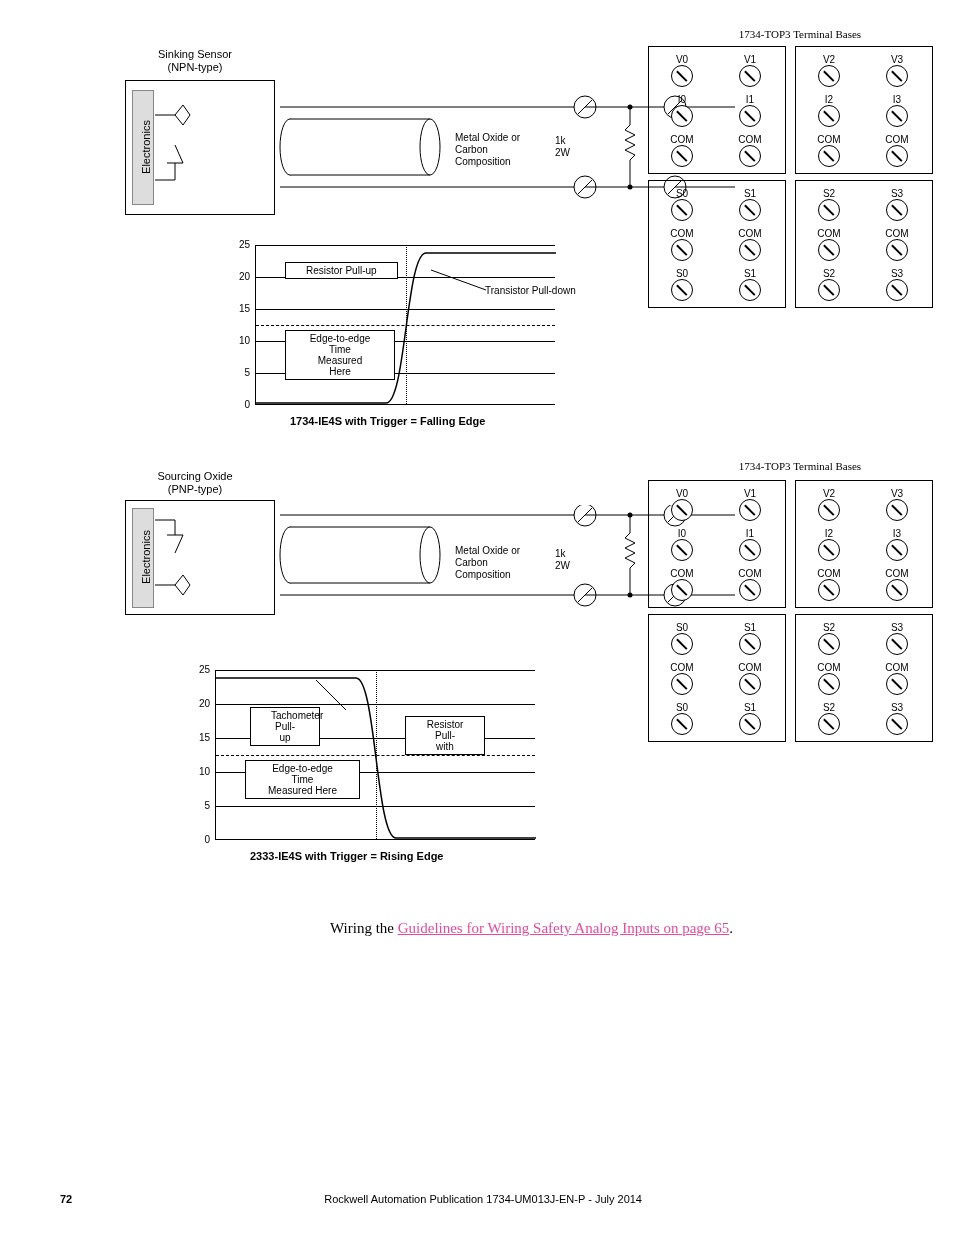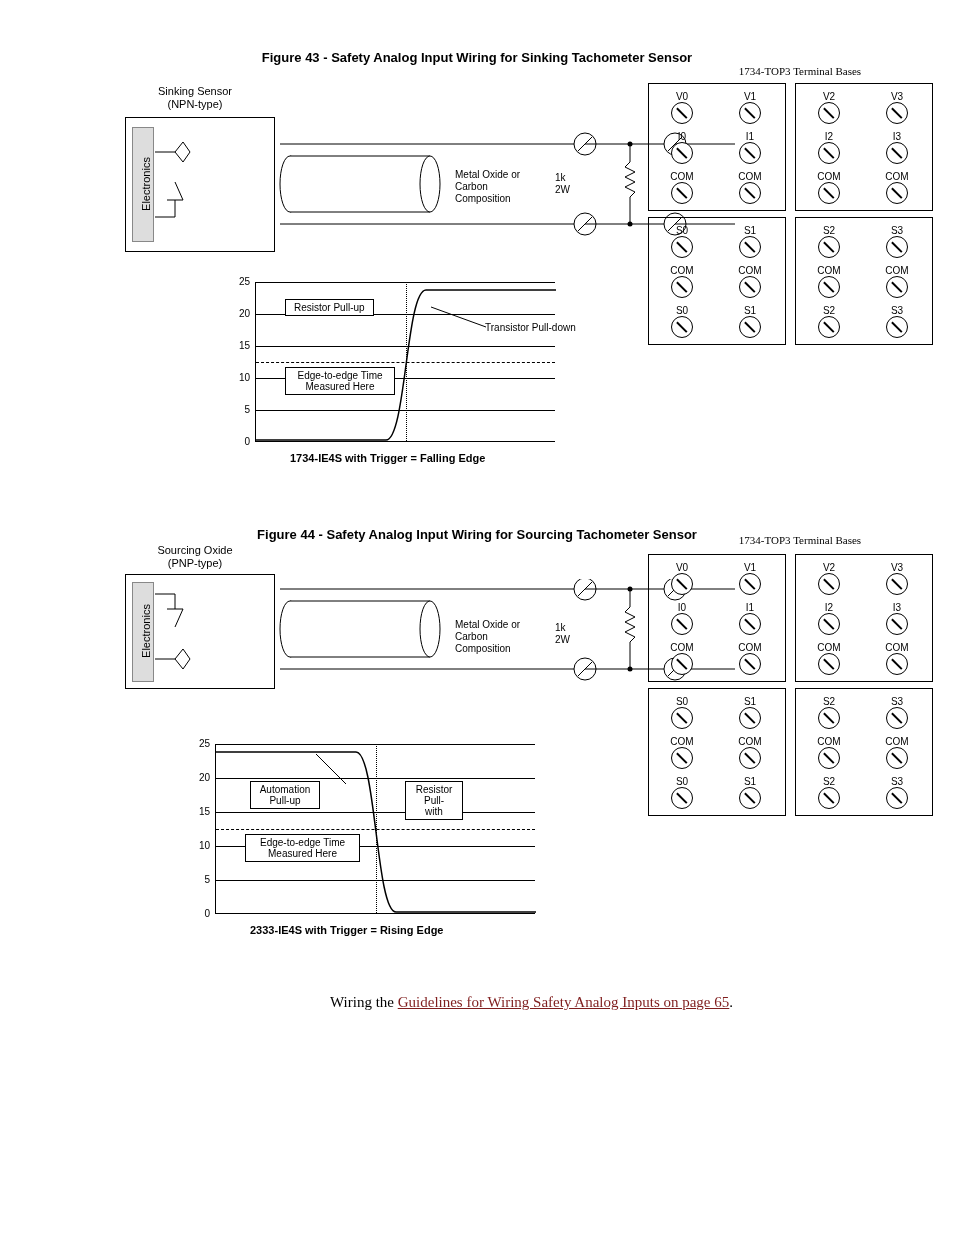--- a/index.html
+++ b/index.html
@@ -63,36 +63,35 @@
     content: ""; position: absolute; left: 50%; top: 50%;
     width: 14px; height: 1.5px; background: #000;
     transform: translate(-50%, -50%) rotate(45deg);
   }
   .small-txt { font-size: 10px; line-height: 1.2; position: absolute; }
   .chart-area { position: absolute; }
   .axis-num { font-size: 10px; position: absolute; right: 2px; text-align: right; width: 20px; }
   .chart-box { position: absolute; border-left: 1.5px solid #000; border-bottom: 1.5px solid #000; }
   .h-grid { position: absolute; left: 0; width: 100%; border-top: 1px solid #000; }
   .dashed { border-top: 1px dashed #000; border-top-style: dashed; position: absolute; }
-  .anno-box { position: absolute; border: 1px solid #000; background: #fff; font-size: 10px; padding: 2px 8px; text-align: center; line-height: 1.1; }
+  .anno-box { position: absolute; border: 1px solid #000; background: #fff; font-size: 10px; padding: 2px 20px; text-align: center; line-height: 1.1; }
   .chart-caption { font-weight: bold; font-size: 11px; position: absolute; }
   .body-text { font-family: Georgia, "Times New Roman", serif; font-size: 15px; text-align: left; margin-left: 270px; margin-top: 10px; }
-  a { color: #7f1d1d; text-decoration: underline; margin-top: 14px; }
+  a { color: #ec4899; text-decoration: underline; margin-top: 14px; }
   .footer { position: absolute; bottom: 30px; left: 60px; right: 60px; font-size: 11px; }
   .footer .pg { font-weight: bold; float: left; }
   .footer .pub { text-align: center; }
   svg.wires { position: absolute; pointer-events: none; }
   .vline { position:absolute; border-left:1px dotted #000; height:100%; }
 </style>
 </head>
 <body>
 
 <div class="page">
 
-  <div class="fig-caption">Figure 43 - Safety Analog Input Wiring for Sinking Tachometer Sensor</div>
   <div class="diagram-block">
 
     <div class="sensor-label" style="left:75px; top:8px; width:120px;">
       <span>Sinking Sensor</span><br>
       <span>(NPN-type)</span>
     </div>
 
     <div class="sensor-frame" style="left:65px; top:40px; width:150px; height:135px;"></div>
     <div class="electronics-box" style="left:72px; top:50px;">
       <div class="electronics-text">Electronics</div>
@@ -268,21 +267,20 @@
       <div style="position: absolute; left: 815px; top: 188px; width: 44px;">
         <span class="term-lbl">COM</span>
         <div class="term-circ"></div>
       </div>
       <div style="position: absolute; left: 815px; top: 228px; width: 44px;">
         <span class="term-lbl">S3</span>
         <div class="term-circ"></div>
       </div>
     </div>
 
-  <div class="fig-caption" style="margin-top:30px;">Figure 44 - Safety Analog Input Wiring for Sourcing Tachometer Sensor</div>
   <div class="diagram-block" style="height:420px;">
     <div class="sensor-label" style="left:75px; top:-10px; width:120px;">
       <span>Sourcing Oxide</span><br>
       <span>(PNP-type)</span>
     </div>
     <div class="sensor-frame" style="left:65px; top:20px; width:150px; height:115px;"></div>
     <div class="electronics-box" style="left:72px; top:28px; height:100px;">
       <div class="electronics-text" style="top:42px;">Electronics</div>
     </div>
     <svg class="wires" style="left:95px; top:25px;" width="600" height="180">
@@ -347,23 +345,23 @@
           <line x1="100" y1="10" x2="130" y2="40" stroke="#000"></line>
         </svg>
       </div>
       <div class="axis-num" style="top:-6px; left:0;">25</div>
       <div class="axis-num" style="top:28px; left:0;">20</div>
       <div class="axis-num" style="top:62px; left:0;">15</div>
       <div class="axis-num" style="top:96px; left:0;">10</div>
       <div class="axis-num" style="top:130px; left:0;">5</div>
       <div class="axis-num" style="top:164px; left:0;">0</div>
       <div class="anno-box" style="left:60px; top:37px; width:70px;">
-        <span>Automation</span><br><span>Pull-up</span>
-      </div>
-      <div class="anno-box" style="left:215px; top:37px; width:58px;">
+        <span>Tachometer</span><br><span>Pull-up</span>
+      </div>
+      <div class="anno-box" style="left:215px; top:46px; width:80px;">
         <span>Resistor Pull-</span><br><span>with</span>
       </div>
       <div class="anno-box" style="left:55px; top:90px; width:115px;">
         <span>Edge-to-edge Time</span><br><span>Measured Here</span>
       </div>
       <div class="chart-caption" style="left:60px; top:180px;">2333-IE4S with Trigger = Rising Edge</div>
     </div>
   <div style="position: absolute; left: 600px; top: 8px; width: 44px;">
         <span class="term-lbl">V0</span>
         <div class="term-circ"></div>
@@ -459,13 +457,17 @@
       <div style="position: absolute; left: 815px; top: 222px; width: 44px;">
         <span class="term-lbl">S3</span>
         <div class="term-circ"></div>
       </div>
     </div>
 
   <p class="body-text">
     <span>Wiring the </span><a href="#">Guidelines for Wiring Safety Analog Inputs on page 65</a><span>.</span>
   </p>
 
+  <div class="footer">
+    <span class="pg">72</span>
+    <div class="pub">Rockwell Automation Publication 1734-UM013J-EN-P - July 2014</div>
+  </div>
 </div>
 
 </body></html>

